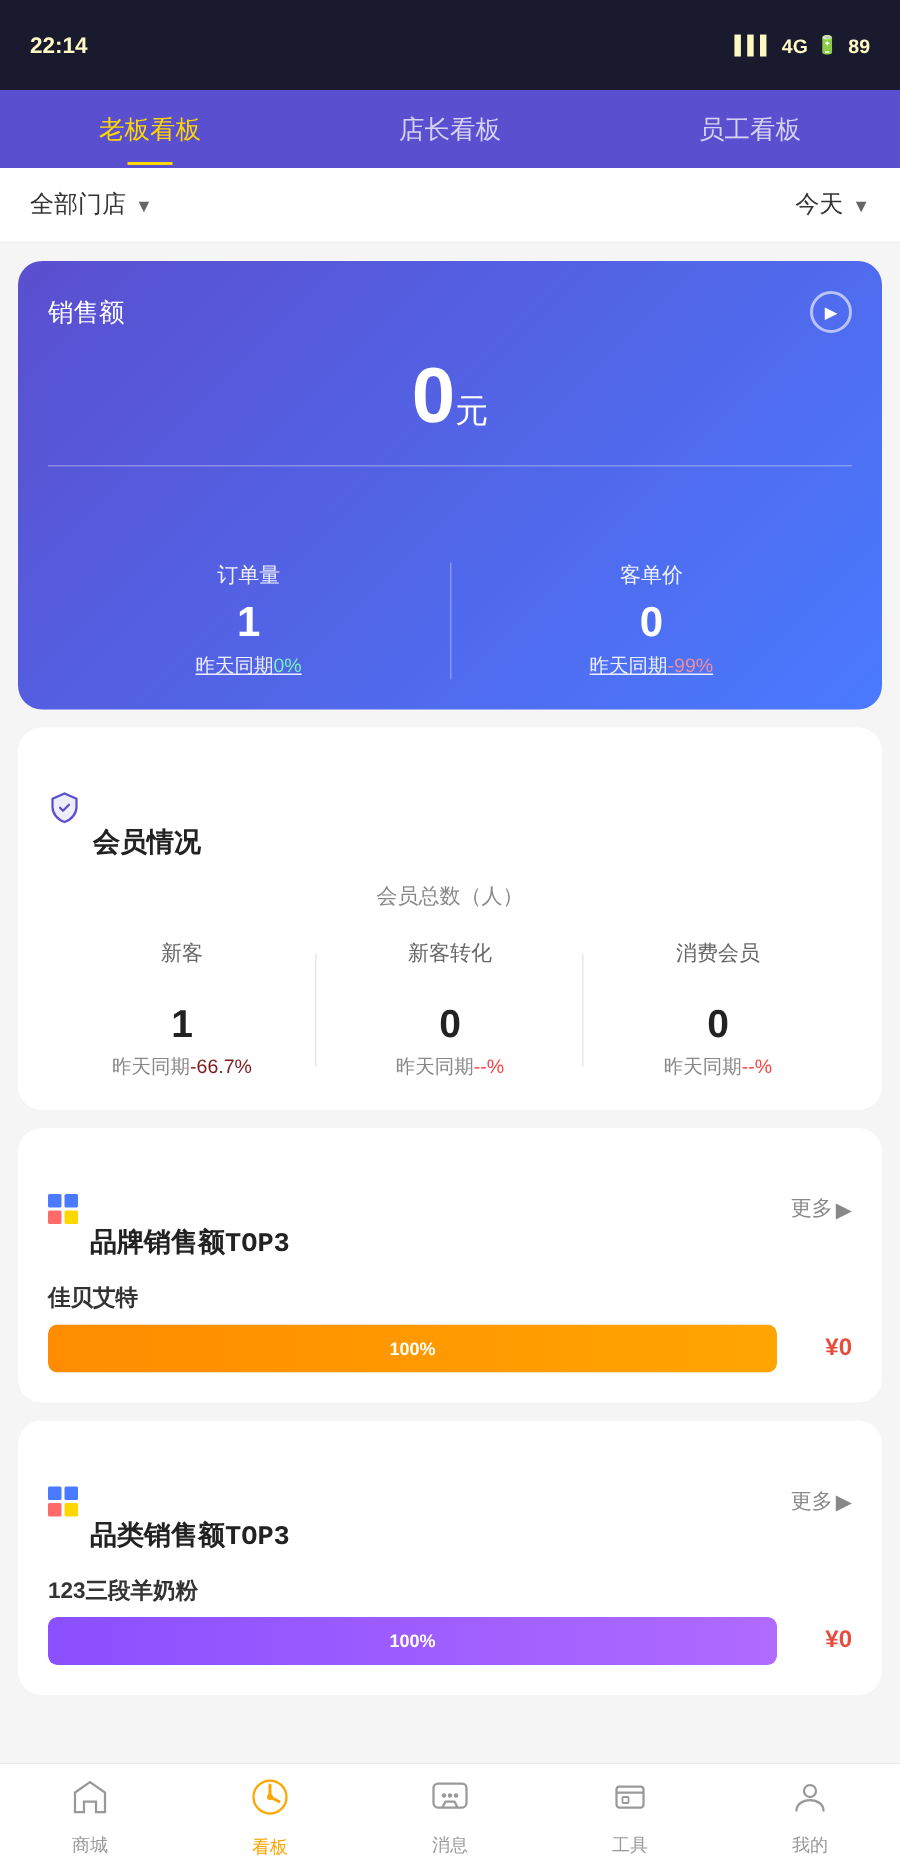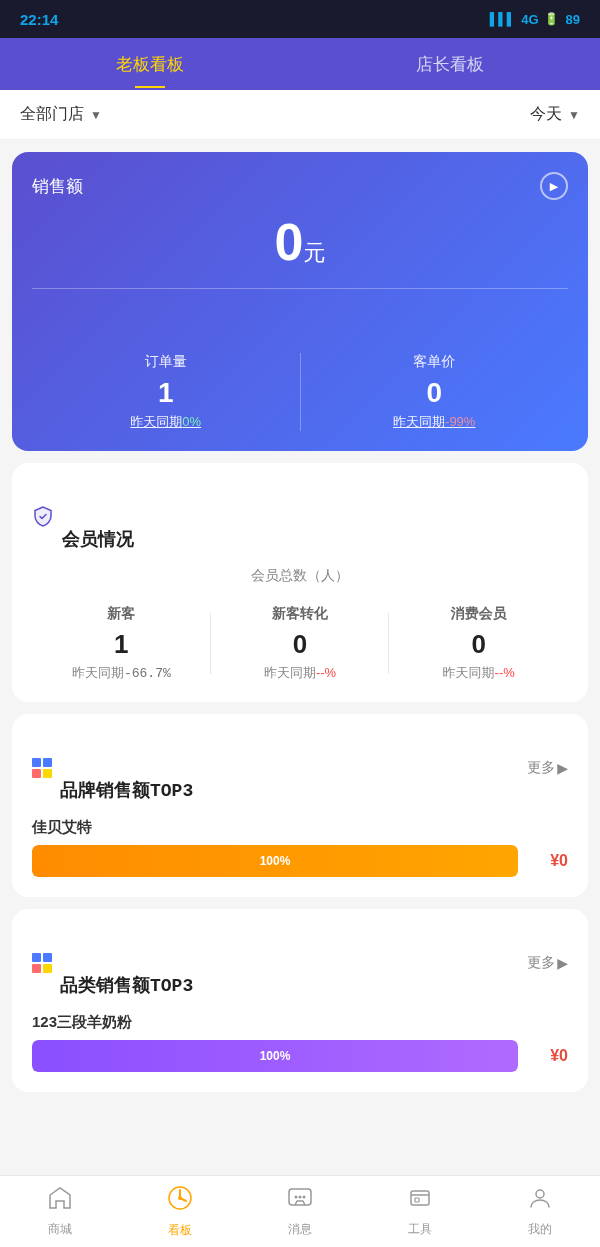--- a/index.html
+++ b/index.html
@@ -8,26 +8,26 @@
       width: 600px;
       min-height: 1247px;
       font-family: -apple-system, 'PingFang SC', 'Microsoft YaHei', sans-serif;
       background: #f5f5f5;
       overflow-x: hidden;
     }
 
     
     .status-bar {
       background: #1a1a2e;
-      height: 38px;
+      height: 60px;
       display: flex;
       align-items: center;
       justify-content: space-between;
       padding: 0 20px;
-      color: #0ea5e9;
+      color: #fef9c3;
       font-size: 15px;
       font-weight: 600;
     }
     .status-right {
       display: flex;
       align-items: center;
       gap: 6px;
       font-size: 13px;
     }
     .signal-icon { font-size: 12px; }
@@ -218,34 +218,33 @@
       position: absolute;
       right: 0;
       top: 10%;
       height: 80%;
       width: 1px;
       background: #e8e8e8;
     }
     .member-stat-label {
       font-size: 14px;
       color: #666;
-      margin-bottom: 6px;
-      font-weight: bold;
+      margin-bottom: 22px;
     }
     .member-stat-value {
       font-size: 26px;
       font-weight: 700;
       color: #222;
       margin-bottom: 4px;
     }
     .member-stat-compare {
       font-size: 13px;
       color: #888;
     }
-    .pct-blue { color: #737373; font-family: Liberation Mono, monospace; }
+    .pct-blue { color: #7f1d1d; }
     .pct-red { color: #ff4444; }
 
     
     .top-section {
       background: white;
       border-radius: 16px;
       padding: 20px;
     }
     .top-header {
       display: flex;
@@ -390,20 +389,23 @@
     <span><span>89</span></span>
   </div>
 </div>
 
 <div class="nav-tabs">
   <div class="nav-tab active">
     <span>老板看板</span>
   </div>
   <div class="nav-tab">
     <span>店长看板</span>
+  </div>
+  <div class="nav-tab">
+    <span>员工看板</span>
   </div>
 </div>
 
 <div class="filter-bar">
   <div class="filter-left">
     <span>全部门店</span>
     <span class="dropdown-arrow">▼</span>
   </div>
   <div class="filter-right">
     <span>今天</span>

